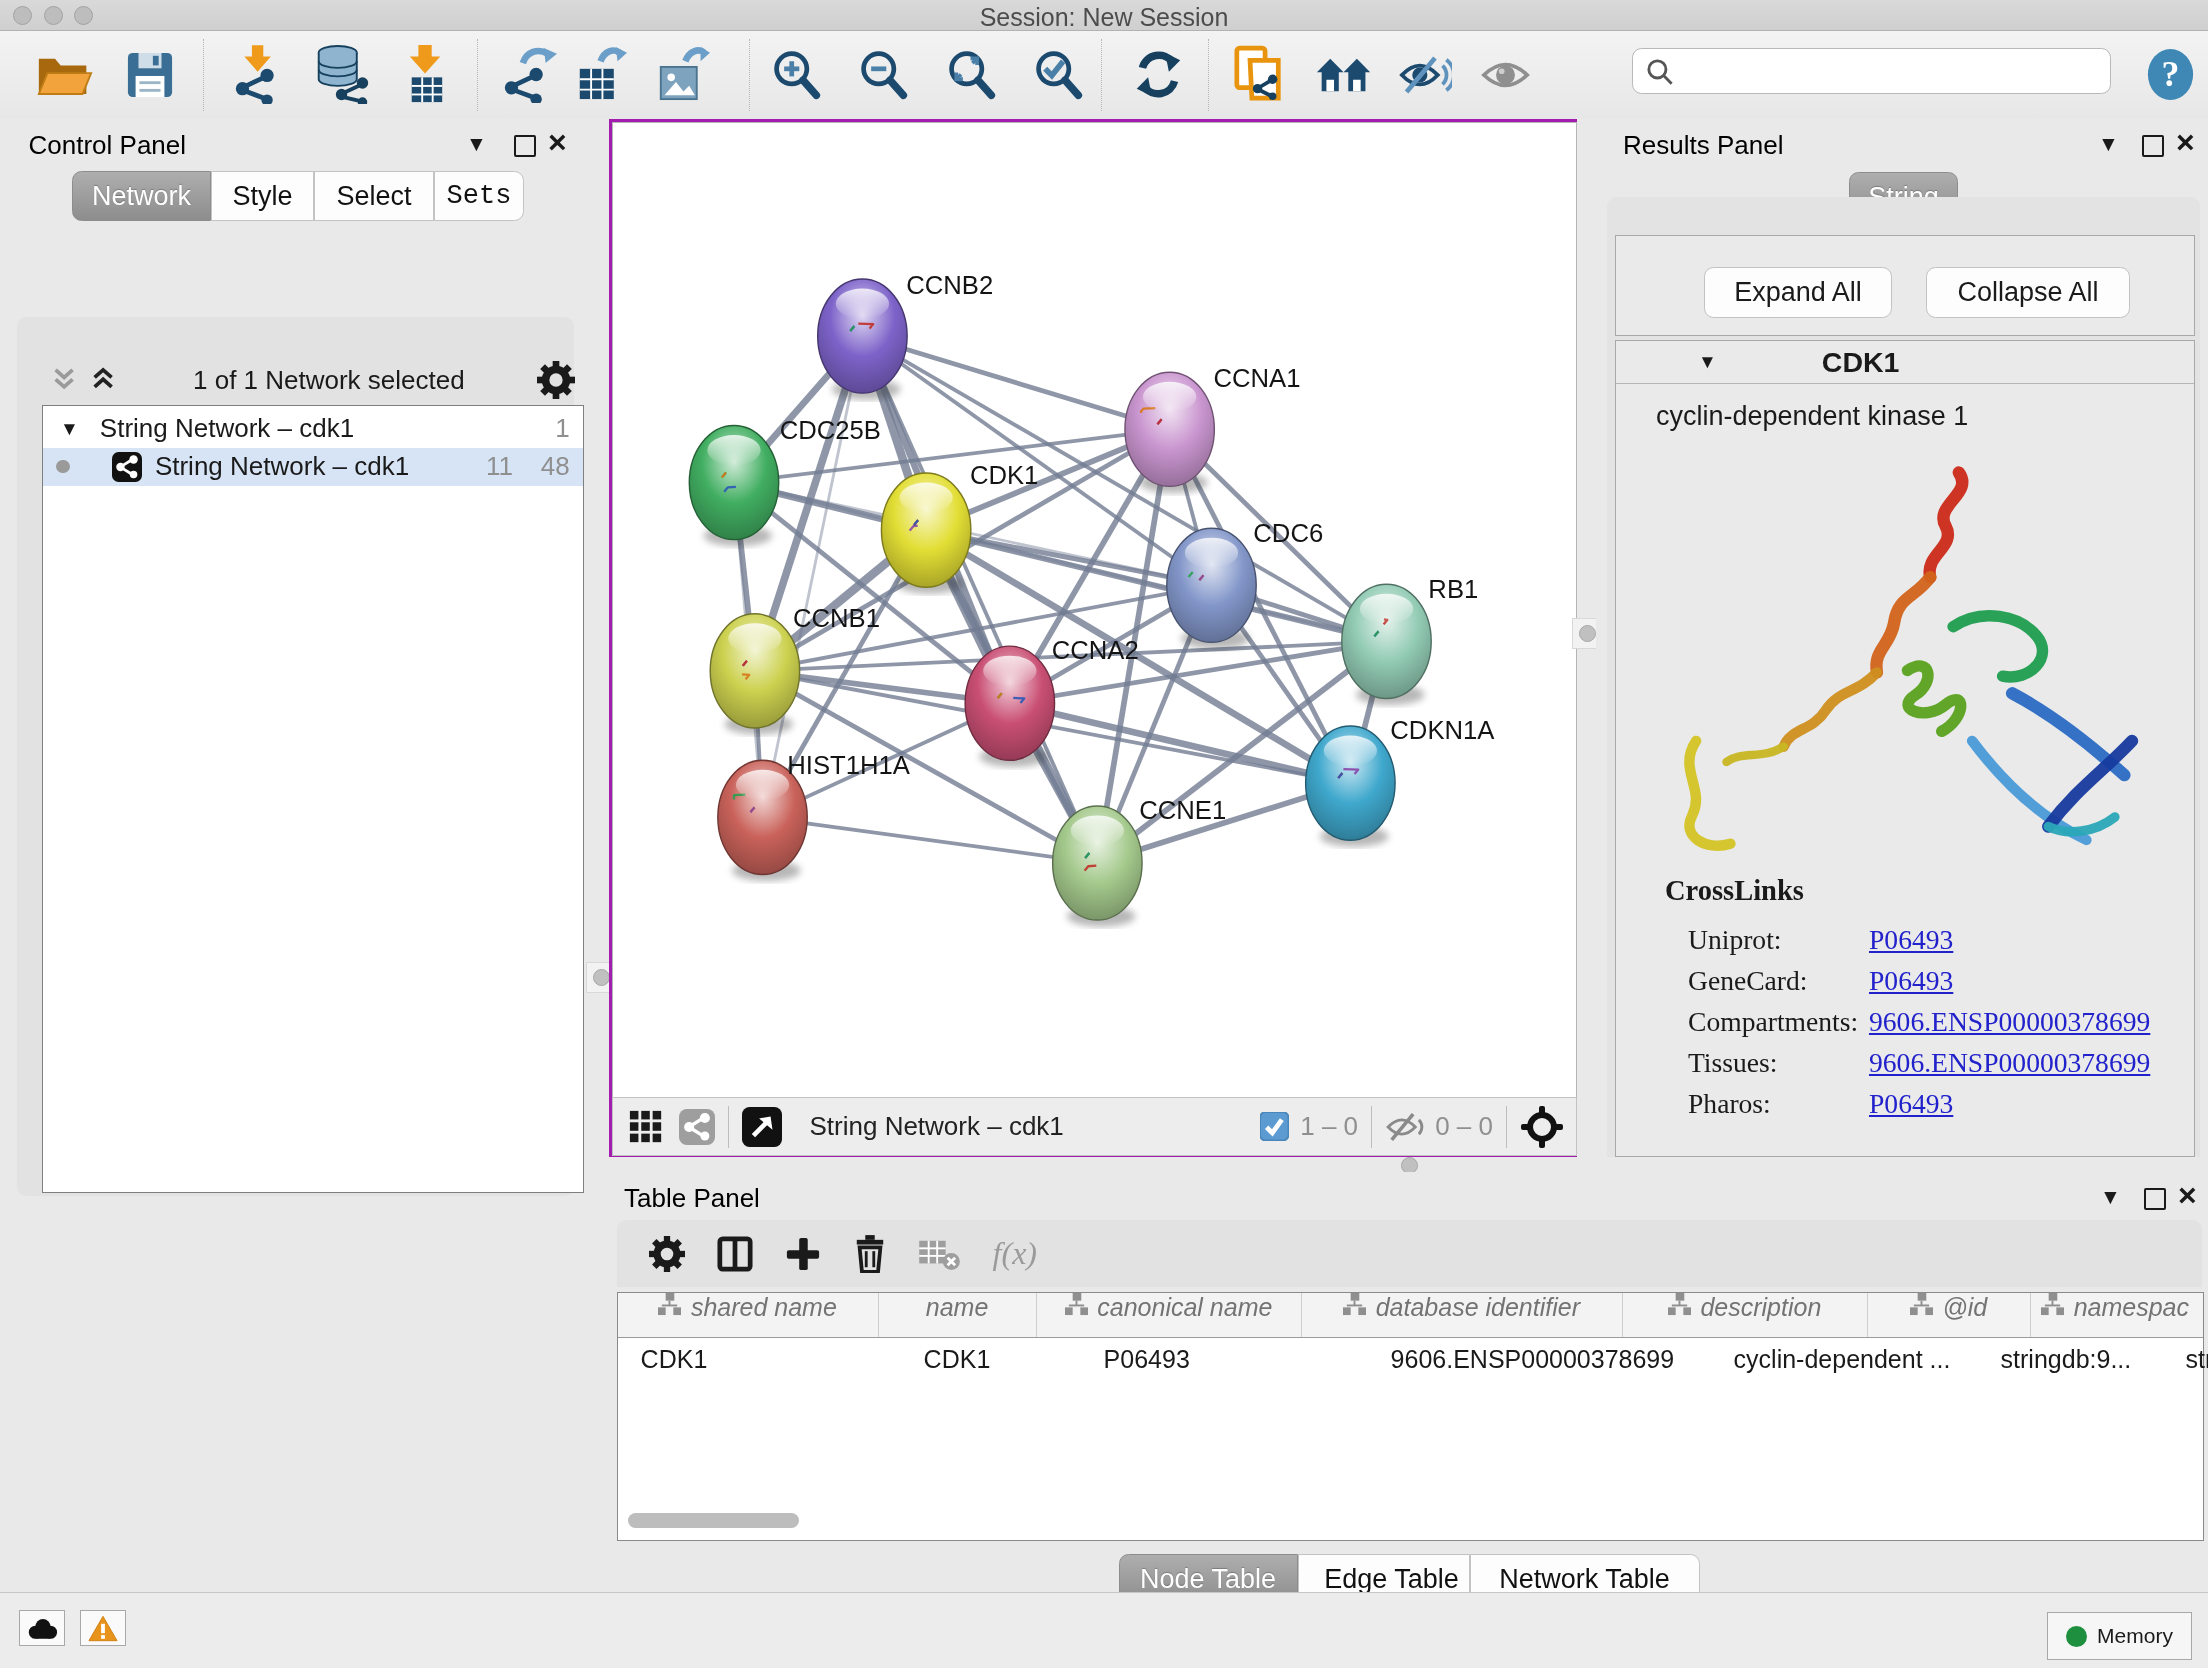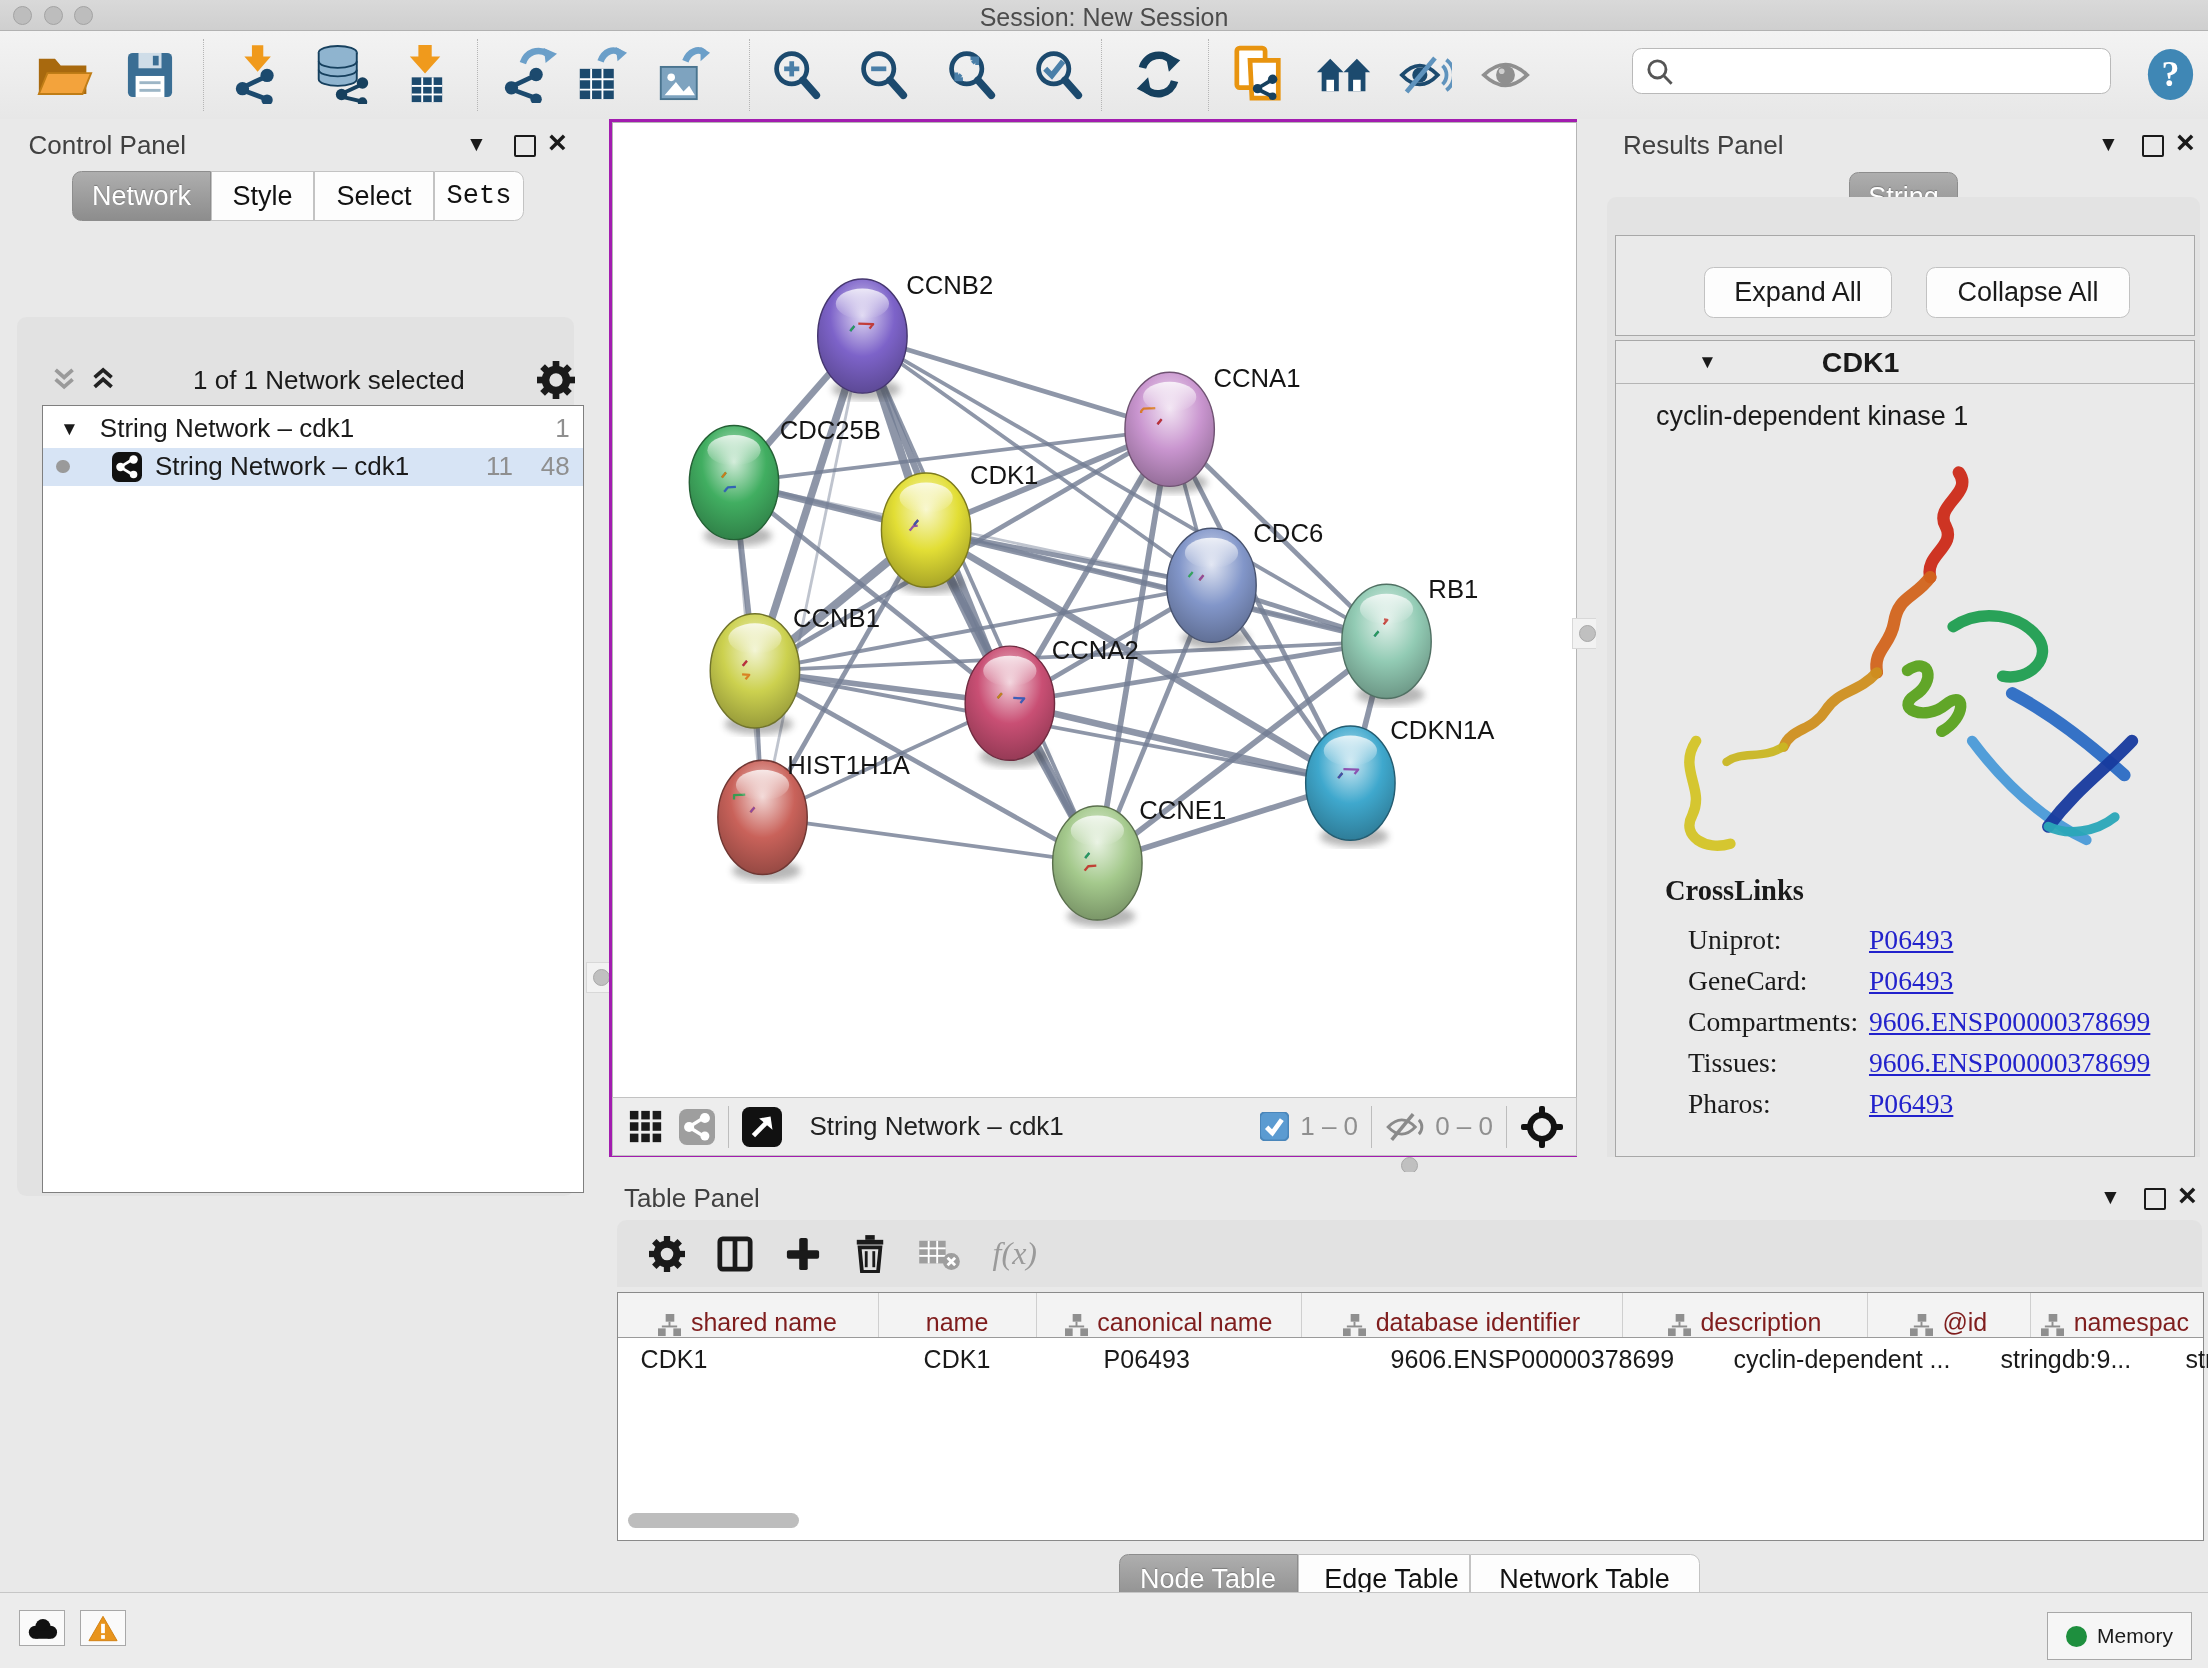--- a/index.html
+++ b/index.html
@@ -14,21 +14,21 @@
   
   #toolbar{left:0;top:31px;width:2208px;height:88px;background:linear-gradient(#f3f3f3,#e7e7e7);
            border-bottom:1px solid #c6c6c6;}
   .tb-btn{position:absolute;top:9.5px;width:72px;height:68px;display:flex;align-items:center;justify-content:center;}
   .tb-sep{position:absolute;top:7.6px;width:0;height:72px;border-left:1.9px dotted #b5b5b5;}
   #search-wrap{left:1632px;top:17px;width:477px;height:44px;background:#fff;border:1px solid #b9b9b9;
                border-radius:9.5px;}
   #search-input{position:absolute;left:49px;top:1.9px;width:418px;height:38px;border:0;outline:none;
                 font-size:25px;background:transparent;font-family:"Liberation Sans",sans-serif;}
   
-  .panel-title{font-size:26px;color:#404040;}
+  .panel-title{font-size:26px;color:#000000;}
   .float-box{width:18px;height:18px;border:2.9px solid #1a1a1a;border-radius:1.9px;}
   .close-x{font-size:32px;font-weight:bold;line-height:25px;}
   .tabbtn{height:48px;display:inline-flex;align-items:center;justify-content:center;font-size:27px;
           background:#fdfdfd;border:1px solid #c3c3c3;color:#111;}
   .tabbtn.sel{background:linear-gradient(#aeaeae,#8d8d8d);color:#fff;border-color:#8d8d8d;
               text-shadow:0 -1px 1px rgba(0,0,0,.25);}
   
   #control-panel{left:0;top:119px;width:592px;height:1473px;background:#e9e9e9;}
   #cp-box{left:17px;top:198px;width:557px;height:879px;background:#e2e2e2;border-radius:9.5px;}
   #cp-subhdr{left:25px;top:40px;width:542px;height:46px;display:flex;align-items:center;}
@@ -54,22 +54,22 @@
   
   .split-dot{width:15px;height:15px;border-radius:50%;background:#c0c0c0;border:1px solid #a8a8a8;}
   .split-pad{background:#f2f2f2;border:1px solid #d8d8d8;display:flex;align-items:center;justify-content:center;}
   
   #table-panel{left:609px;top:1172px;width:1600px;height:420px;background:#e9e9e9;}
   #tp-toolbar{left:7.6px;top:48px;width:1585px;height:67px;background:#e2e2e2;border-radius:9.5px 9.5px 0 0;
               display:flex;align-items:center;}
   .tp-ic{margin-left:32px;display:flex;align-items:center;}
   #tp-table{left:7.6px;top:120px;width:1585px;height:247px;background:#fff;border:1.9px solid #8a8a8a;}
   .th-row{display:flex;height:44px;background:#f3f3f3;border-bottom:1.9px solid #9a9a9a;}
-  .th{display:flex;align-items:flex-end;font-size:25px;color:#7f1d1d;border-right:1px solid #cfcfcf;
-      overflow:hidden;white-space:nowrap;justify-content:center;gap:9.5px;flex:none;}
+  .th{display:flex;align-items:flex-start;font-size:25px;color:#737373;border-right:1px solid #cfcfcf;
+      overflow:hidden;white-space:nowrap;justify-content:center;gap:9.5px;flex:none;font-style:italic;}
   .td-row{display:flex;height:42px;}
   .td{font-size:25px;display:flex;align-items:center;padding-left:23px;overflow:hidden;white-space:nowrap;flex:none;}
   #tp-scroll{left:9.5px;top:339px;width:1579px;height:21px;}
   #tp-thumb{left:9.5px;top:1.9px;width:171px;height:15px;border-radius:7.6px;background:#bdbdbd;}
   #tp-tabs{left:0;top:382px;width:1600px;text-align:center;}
   
   #status-bar{left:0;top:1592px;width:2208px;height:76px;background:#ececec;border-top:1px solid #c6c6c6;}
   .sb-btn{position:absolute;top:17px;width:44px;height:34px;background:#fafafa;border:1.9px solid #a8a8a8;
           display:flex;align-items:center;justify-content:center;}
   #memory-btn{position:absolute;left:2047px;top:19px;width:143px;height:46px;background:#f6f6f6;

